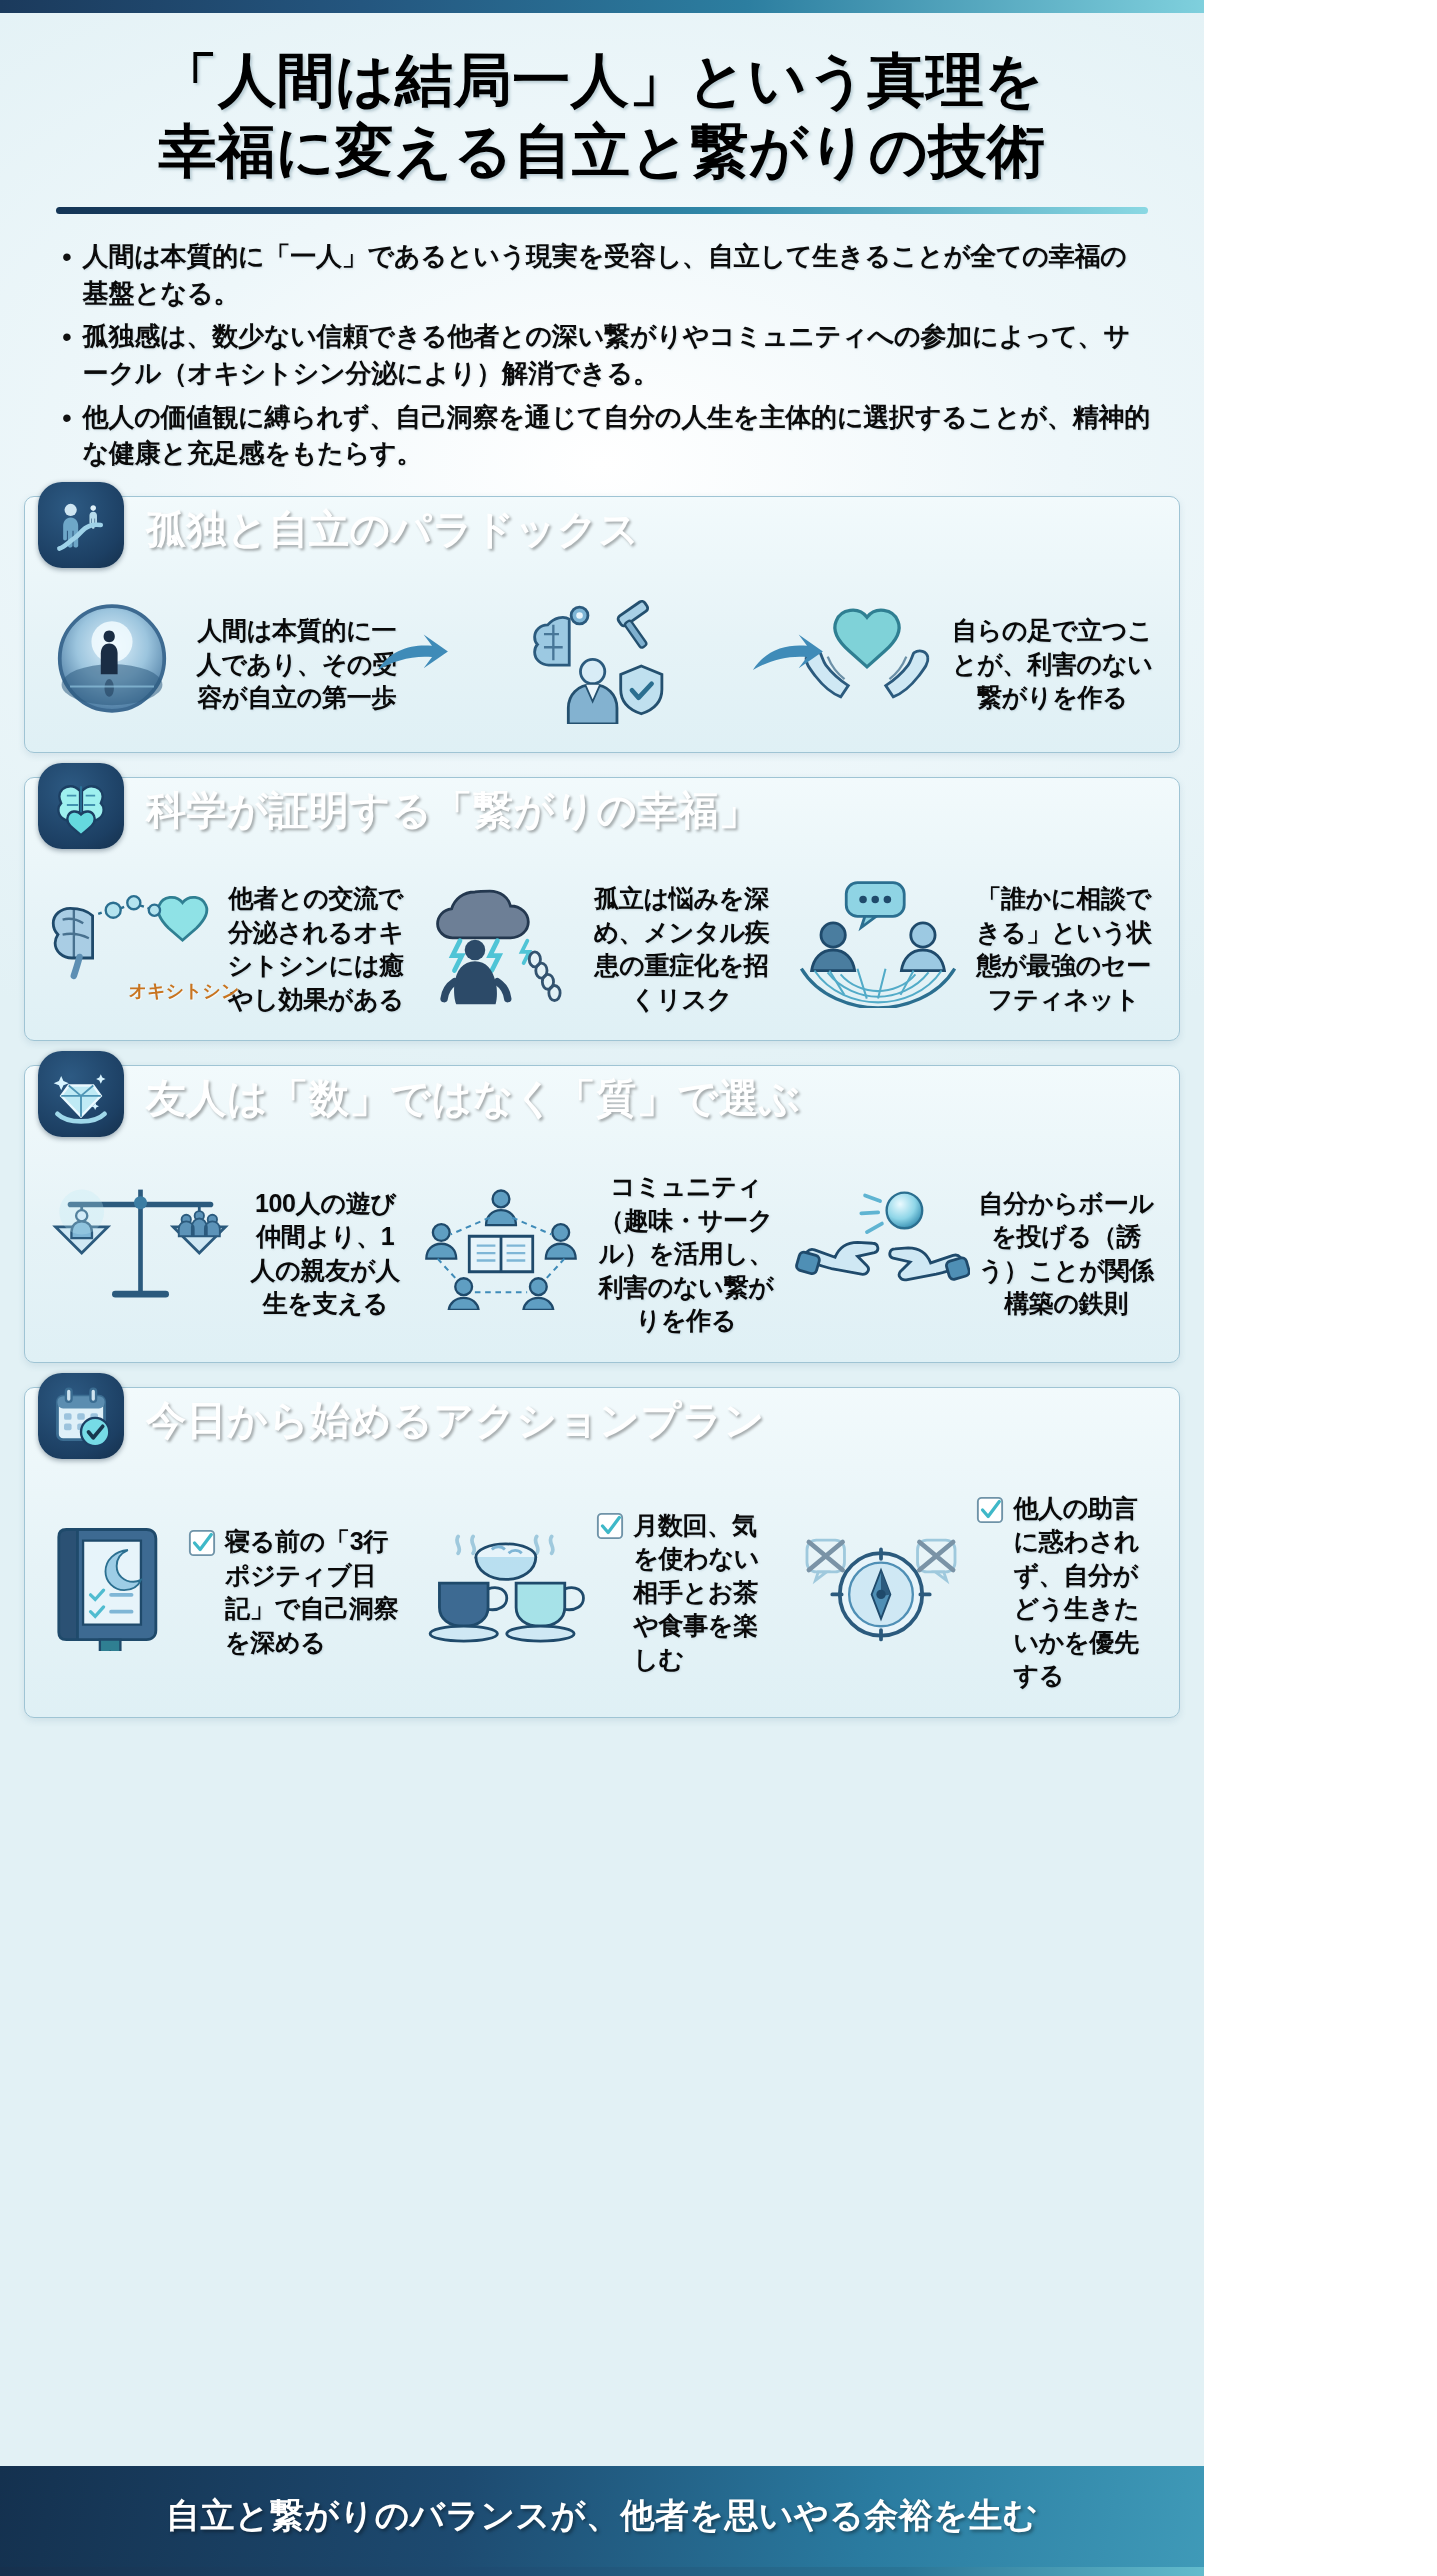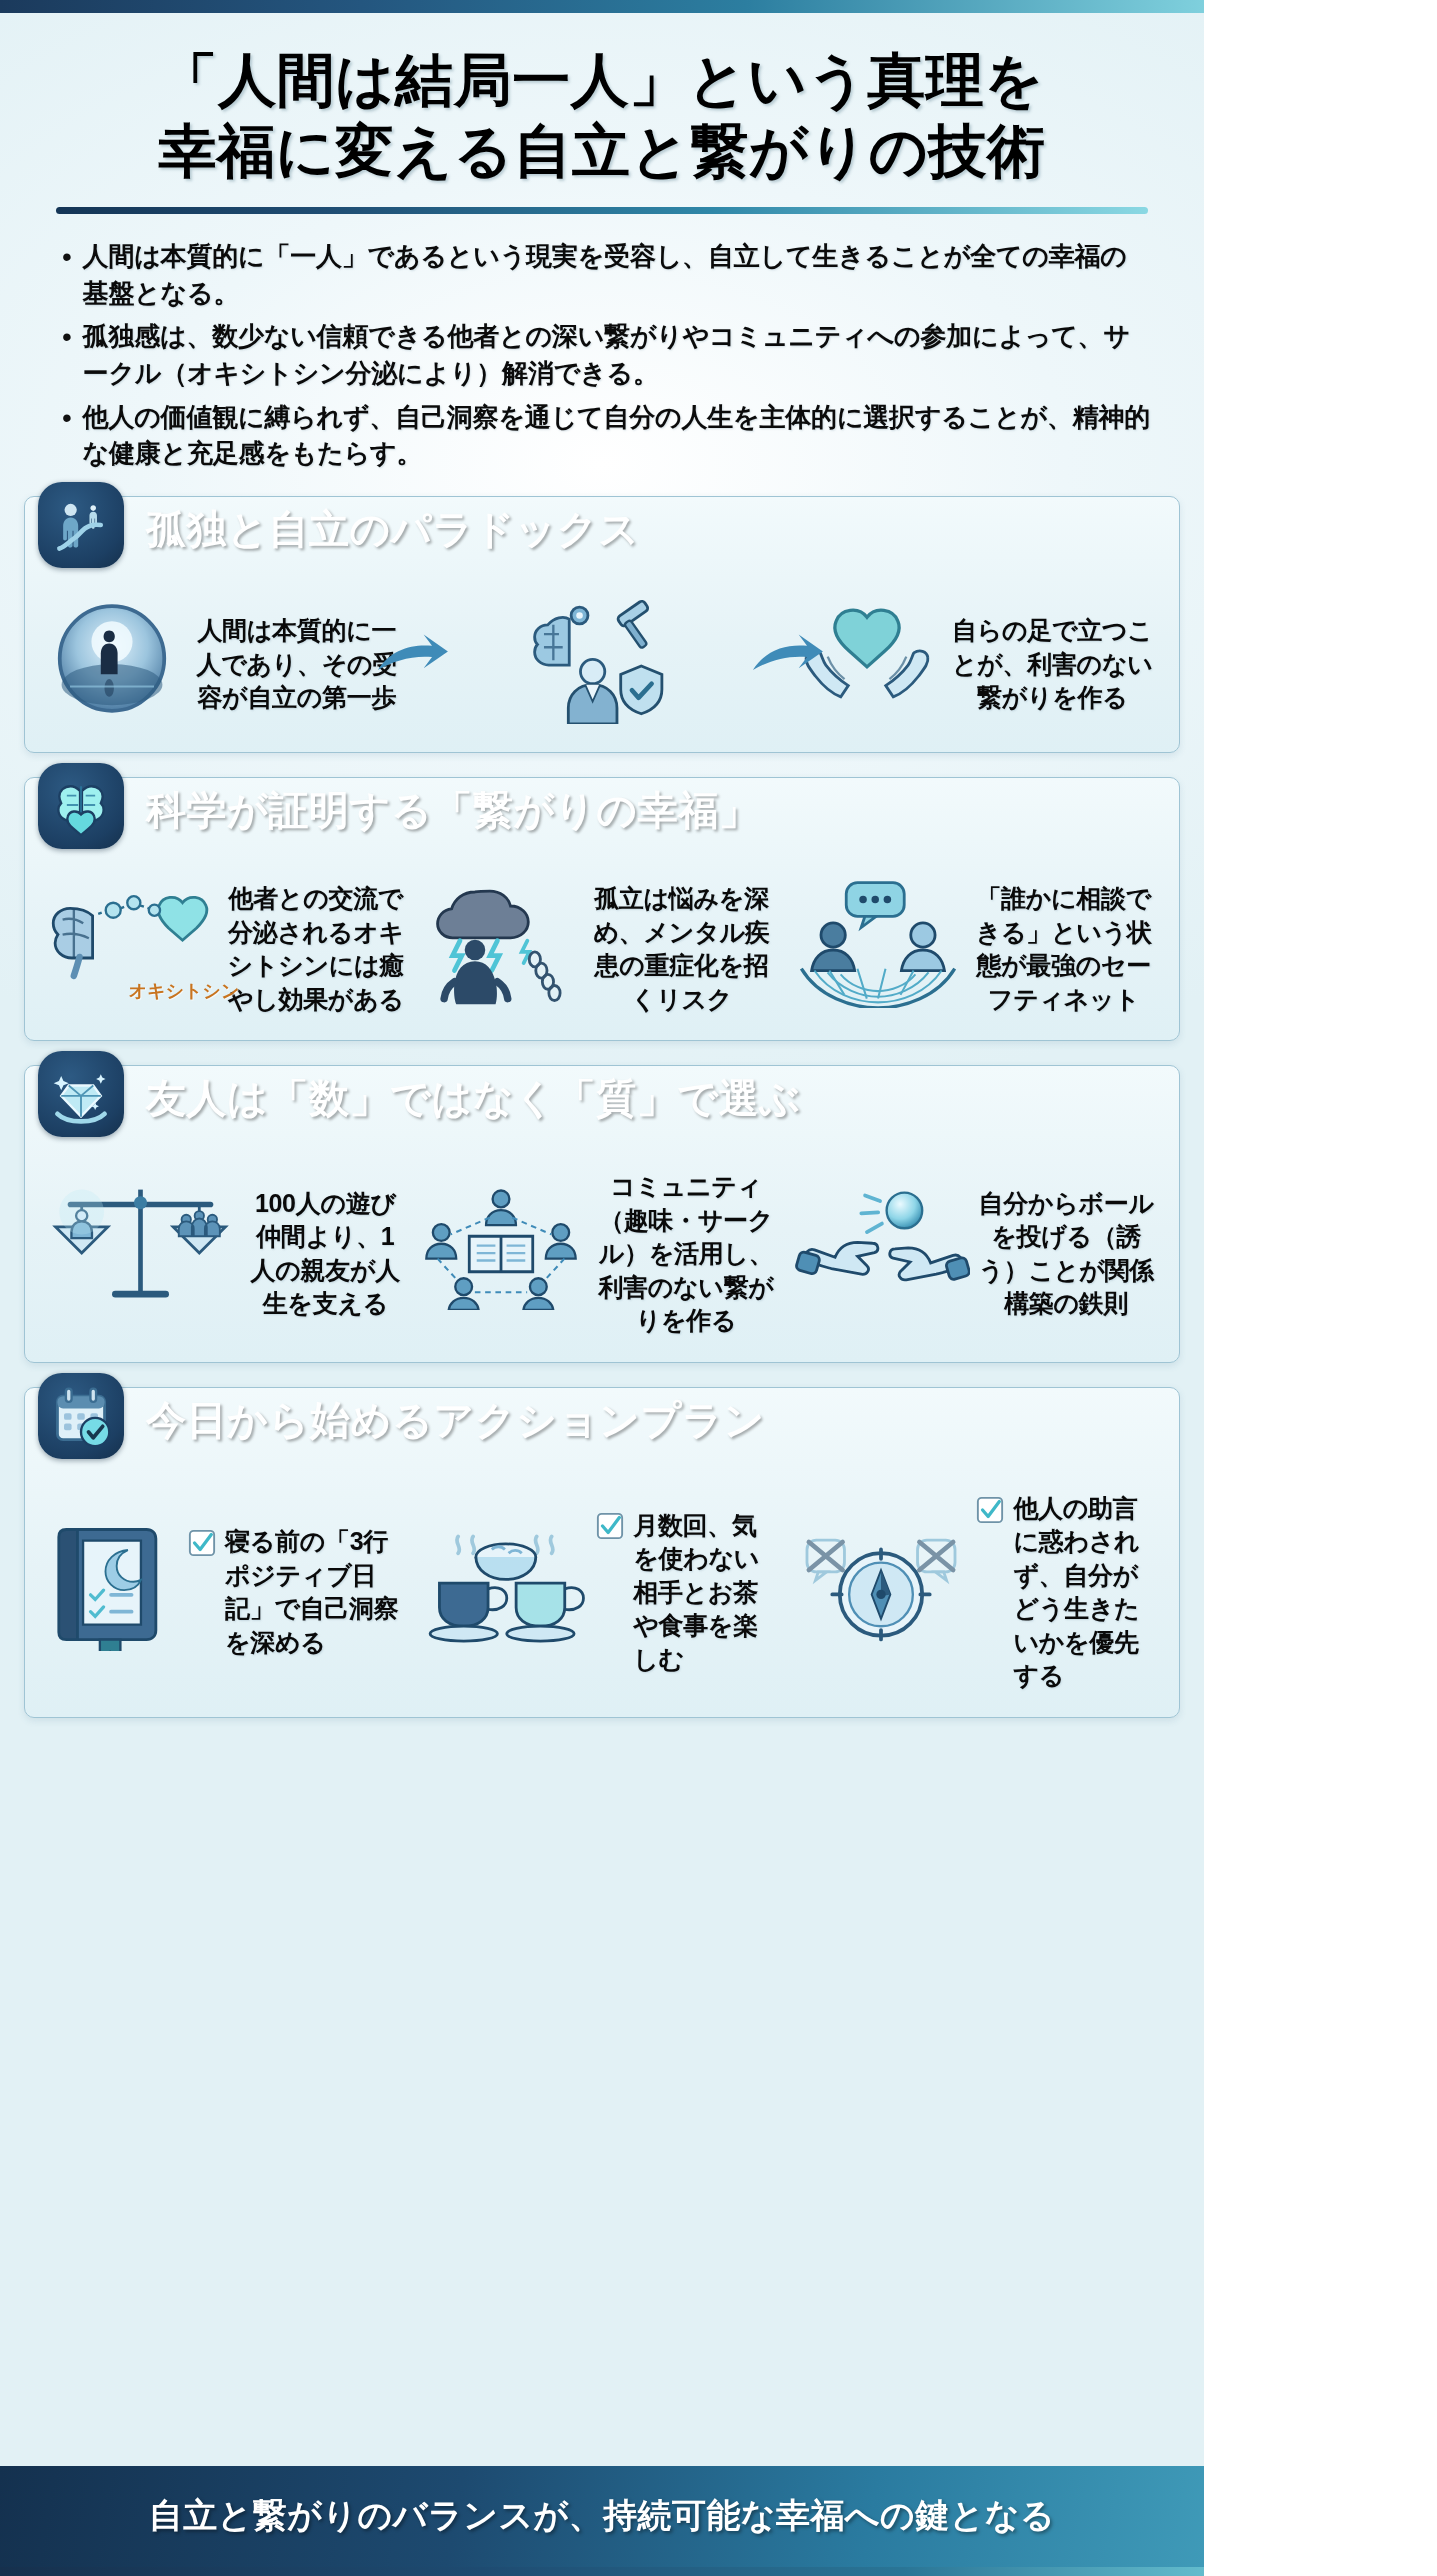--- a/index.html
+++ b/index.html
@@ -626,18 +626,18 @@
             </svg>
           </span>
           <span class="check-text">他人の助言に惑わされず、自分がどう生きたいかを優先する</span>
         </div>
       </div>
 
     </div>
   </div>
 
   <div class="footer">
-    <div class="footer-text">自立と繋がりのバランスが、持続可能な幸福への鍵となる</div>
+    <div class="footer-text">自立と繋がりのバランスが、他者を思いやる余裕を生む</div>
   </div>
   <div class="bottom-rule"></div>
 
 </div>
 
 
 </body></html>

